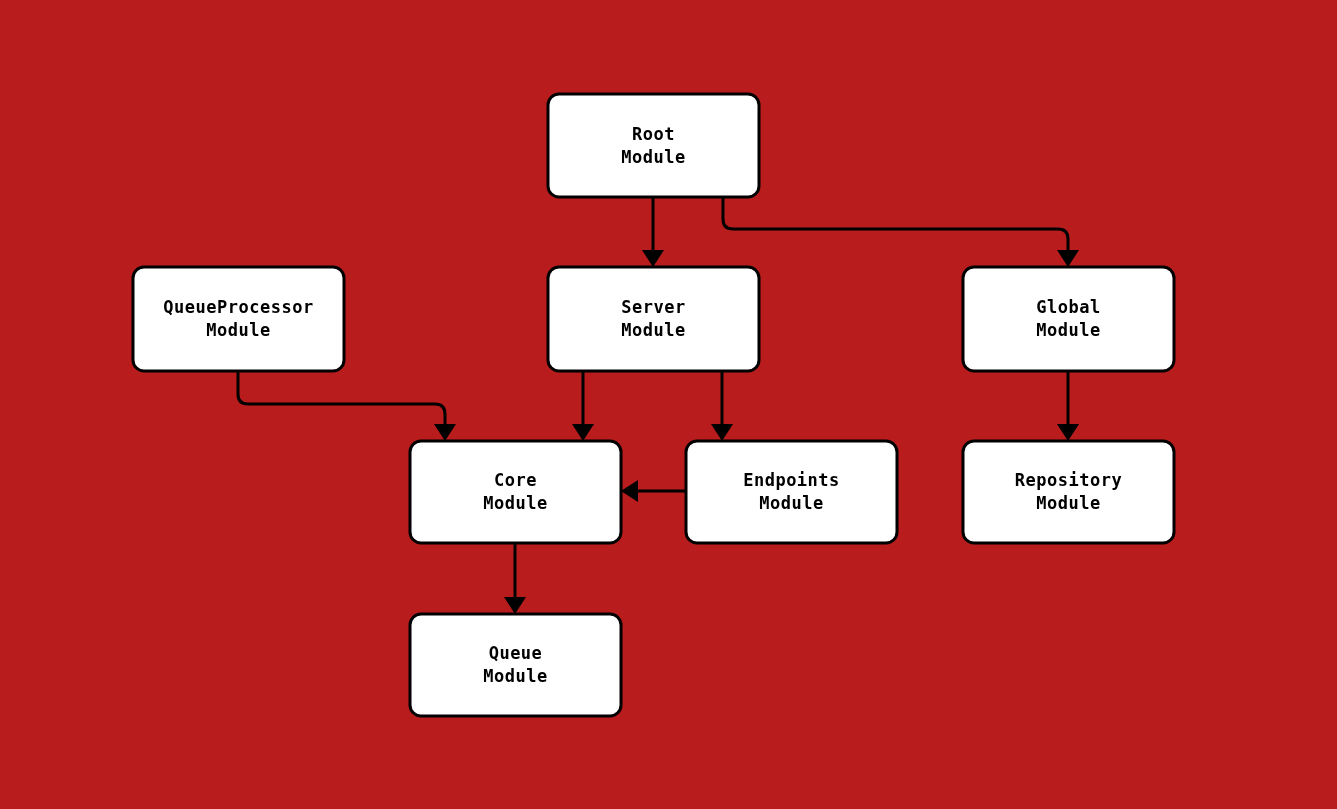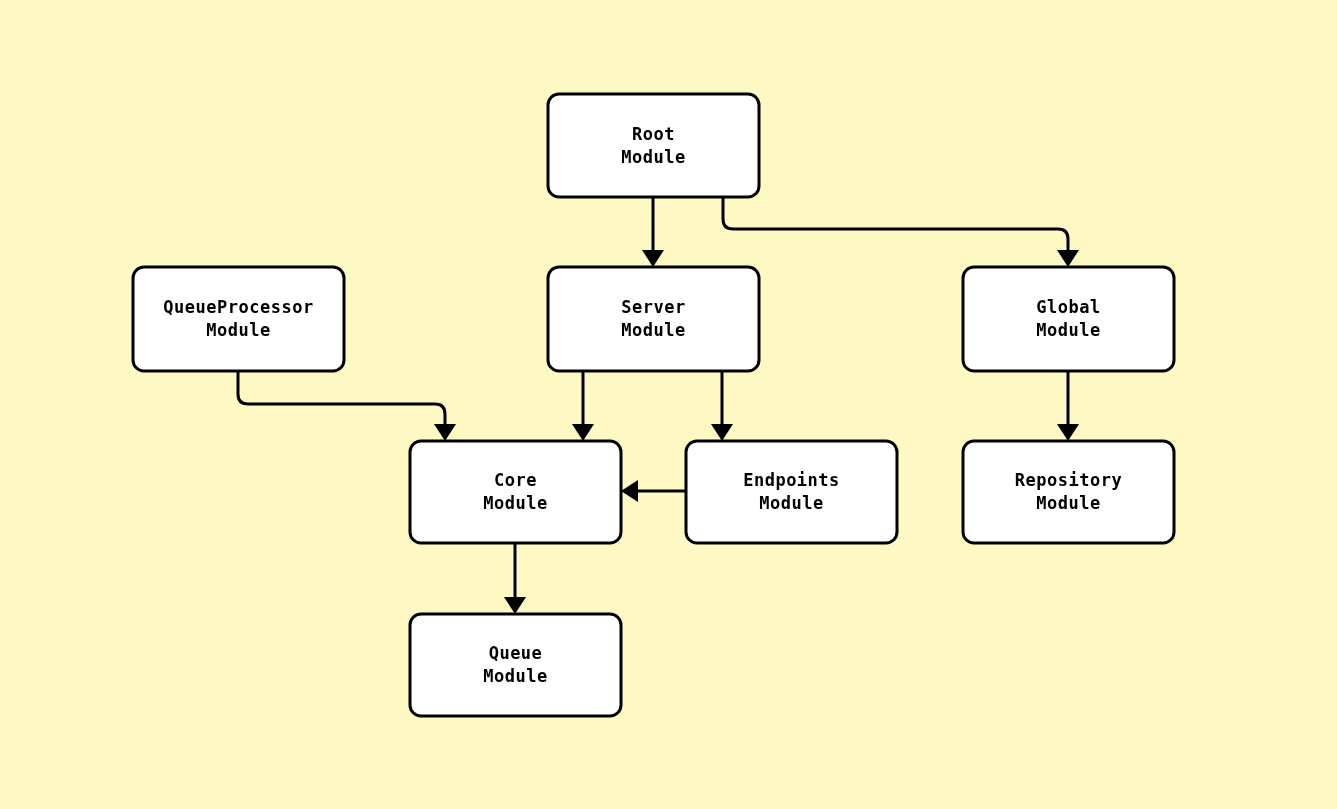--- a/index.html
+++ b/index.html
@@ -11,21 +11,21 @@
   body {
     width: 1337px;
     height: 809px;
     overflow: hidden;
     font-family: "DejaVu Sans Mono", "Liberation Mono", monospace;
   }
   #diagram-root {
     position: relative;
     width: 1337px;
     height: 809px;
-    background: #fef9c3;
+    background: #b91c1c;
   }
   svg#diagram-canvas {
     display: block;
     width: 1337px;
     height: 809px;
   }
   .node-box {
     fill: #ffffff;
     stroke: #000000;
     stroke-width: 3;

